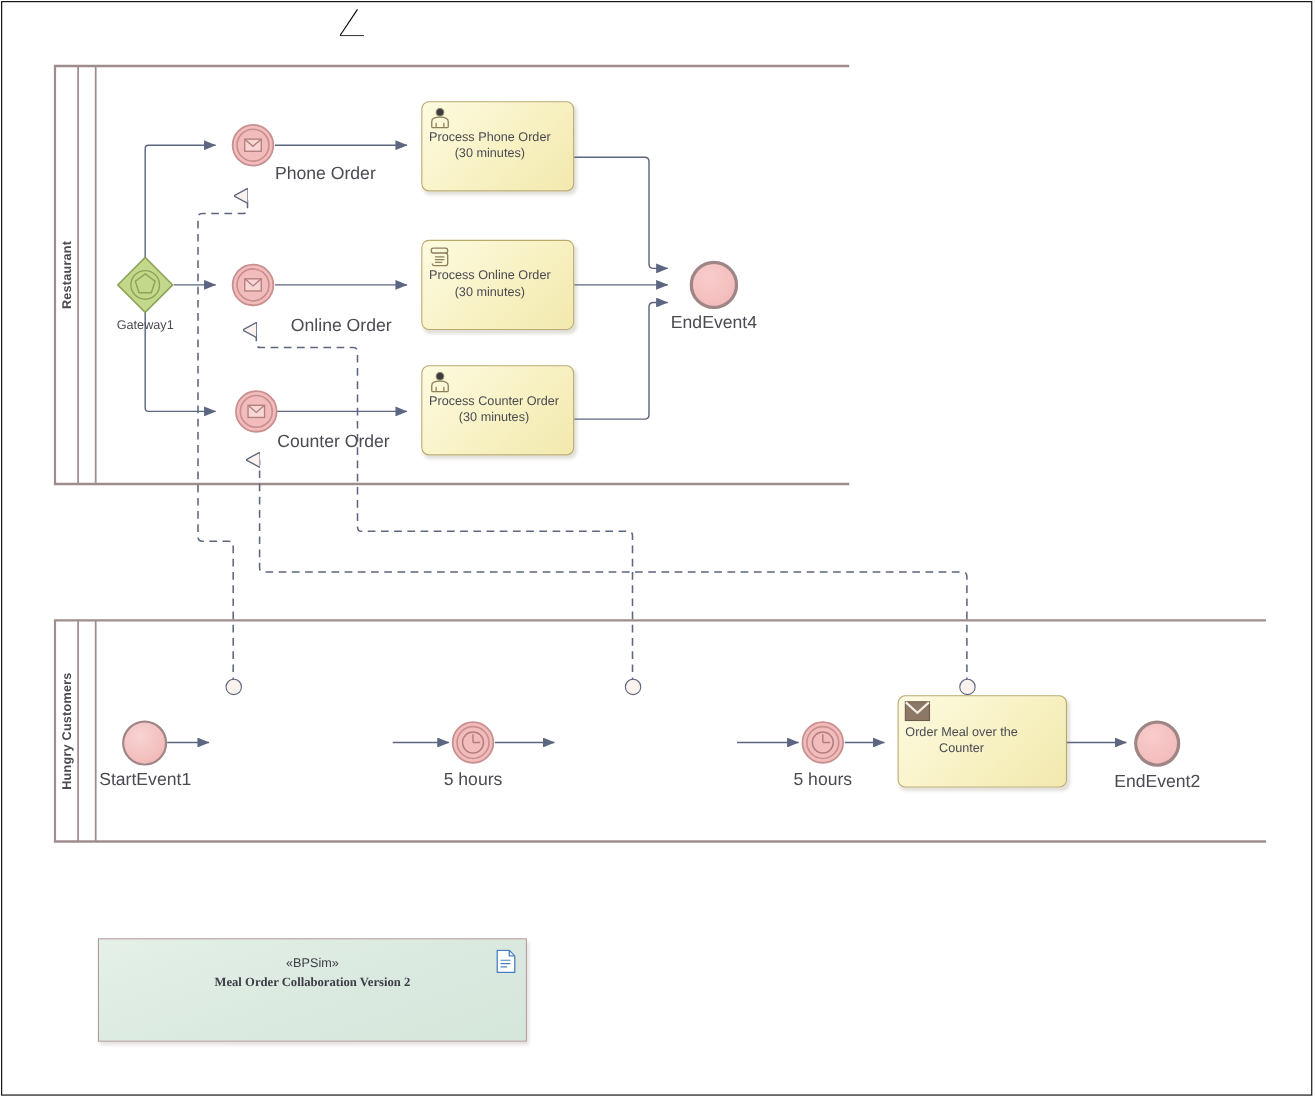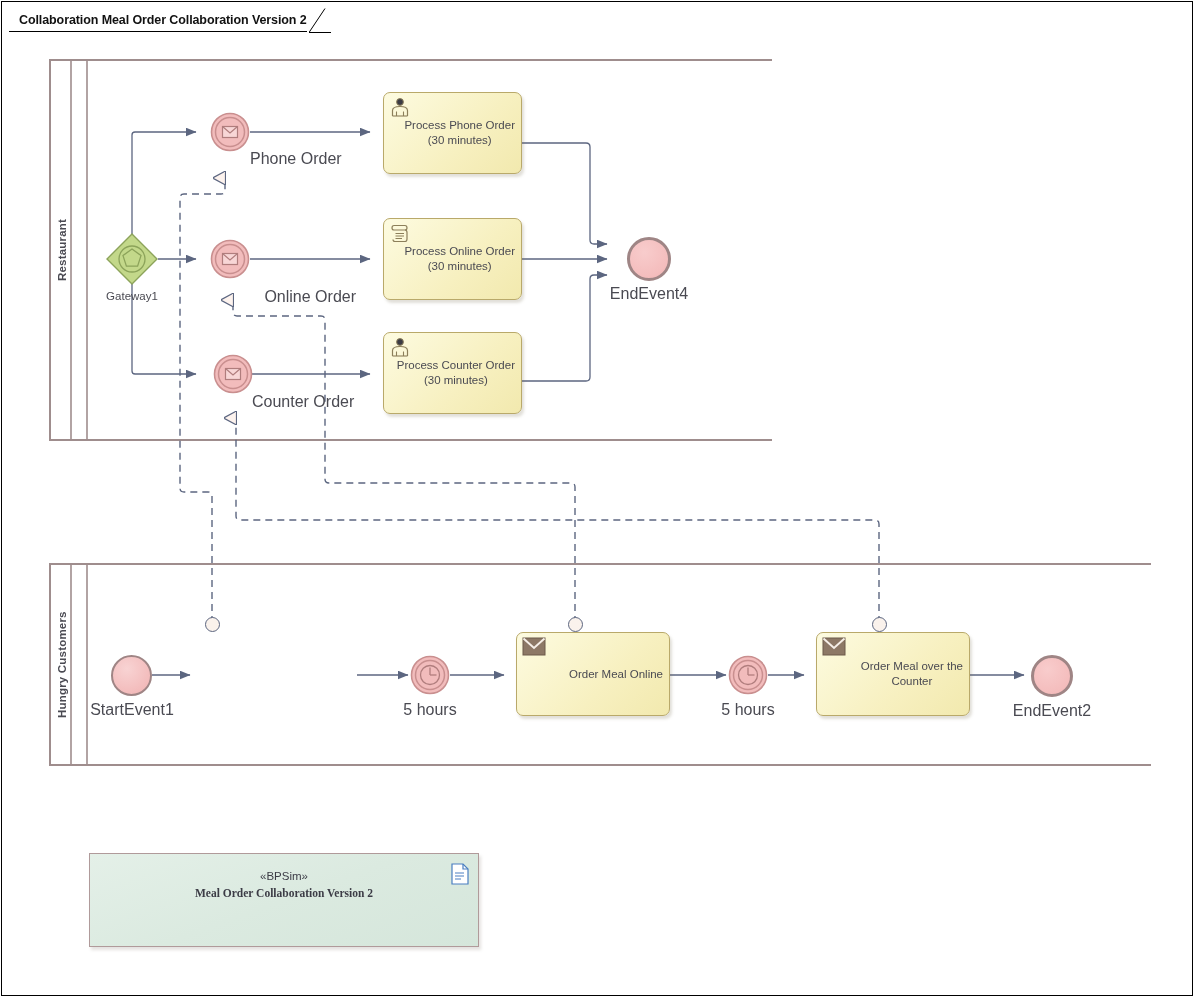--- a/index.html
+++ b/index.html
@@ -82,21 +82,21 @@
   }
   
   .task {
     position: absolute;
     border: 1px solid #b9a96a;
     border-radius: 7px;
     background: linear-gradient(135deg, #fdfbe0 0%, #f7f0c0 60%, #f2e9ae 100%);
     box-shadow: 2px 3px 3px rgba(120,110,80,0.22);
     display: flex;
     align-items: center;
-    justify-content: flex-end;
+    justify-content: flex-start;
     text-align: center;
     box-sizing: border-box;
   }
   .task-label {
     font-size: 11.5px;
     color: #4a4a52;
     line-height: 15px;
     padding: 0 6px;
     white-space: pre-line;
   }
@@ -181,23 +181,20 @@
     box-sizing: border-box;
   }
 </style>
 </head>
 <body>
 
 <div id="canvas">
 
   <div class="diagram-frame"></div>
 
-  <div class="title-tab">
-    <span class="title-tab-text">Collaboration Meal Order Collaboration Version 2</span>
-  </div>
   <svg class="title-tab-slant" viewBox="0 0 22 25">
     <path d="M0,24.5 L16,0.5" stroke="#000000" stroke-width="1" fill="none"></path>
     <path d="M0,24.5 L22,24.5" stroke="#000000" stroke-width="1" fill="none"></path>
   </svg>
 
   <svg class="layer" viewBox="0 0 1195 998">
     <defs>
       <marker id="seqArrow" markerWidth="11" markerHeight="9" refX="10.5" refY="4.5" orient="auto" markerUnits="userSpaceOnUse">
         <path d="M0,0 L11,4.5 L0,9 Z" fill="#5c6680"></path>
       </marker>
@@ -335,27 +332,20 @@
 
   <div class="event end-event" style="left:627px; top:237px; width:44px; height:44px;"></div>
   <div class="event-label" style="left:589px; top:285px; width:120px;">EndEvent4</div>
 
   <div class="event start-event" style="left:111px; top:655px; width:41px; height:41px;"></div>
   <div class="event-label" style="left:80px; top:701px; width:104px;">StartEvent1</div>
 
   <div class="msg-origin-dot" style="left:205px; top:617px; width:15px; height:15px;"></div>
 
   <div class="msg-origin-dot" style="left:568px; top:617px; width:15px; height:15px;"></div>
-  <div class="task" style="left:516px; top:632px; width:154px; height:84px;">
-    <svg class="task-icon" style="width:24px;height:20px;" viewBox="0 0 24 20">
-      <rect x="1" y="1" width="22" height="17" fill="#8d7866" stroke="#6d5a4b" stroke-width="1"></rect>
-      <path d="M1.5,1.5 L12,11 L22.5,1.5" fill="none" stroke="#f5eee7" stroke-width="2"></path>
-    </svg>
-    <span class="task-label">Order Meal Online</span>
-  </div>
 
   <div class="msg-origin-dot" style="left:872px; top:617px; width:15px; height:15px;"></div>
   <div class="task" style="left:816px; top:632px; width:154px; height:84px;">
     <svg class="task-icon" style="width:24px;height:20px;" viewBox="0 0 24 20">
       <rect x="1" y="1" width="22" height="17" fill="#8d7866" stroke="#6d5a4b" stroke-width="1"></rect>
       <path d="M1.5,1.5 L12,11 L22.5,1.5" fill="none" stroke="#f5eee7" stroke-width="2"></path>
     </svg>
     <span class="task-label">Order Meal over the
 Counter</span>
   </div>

